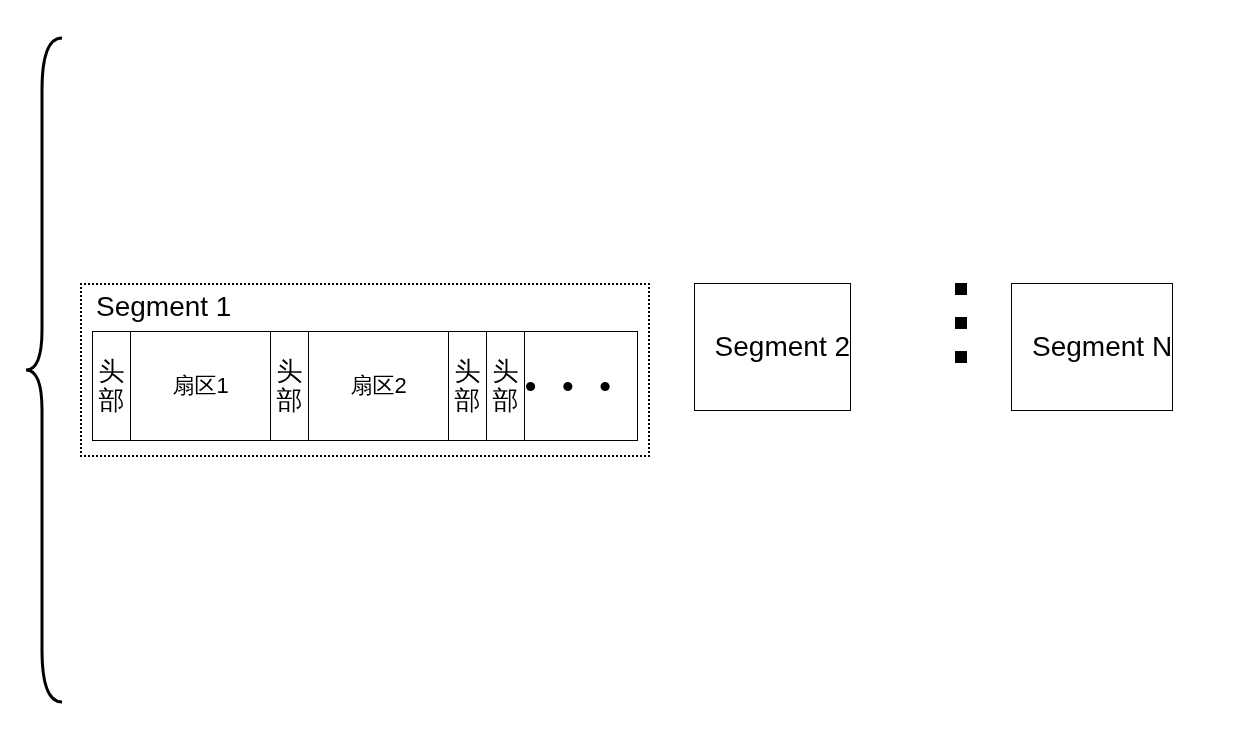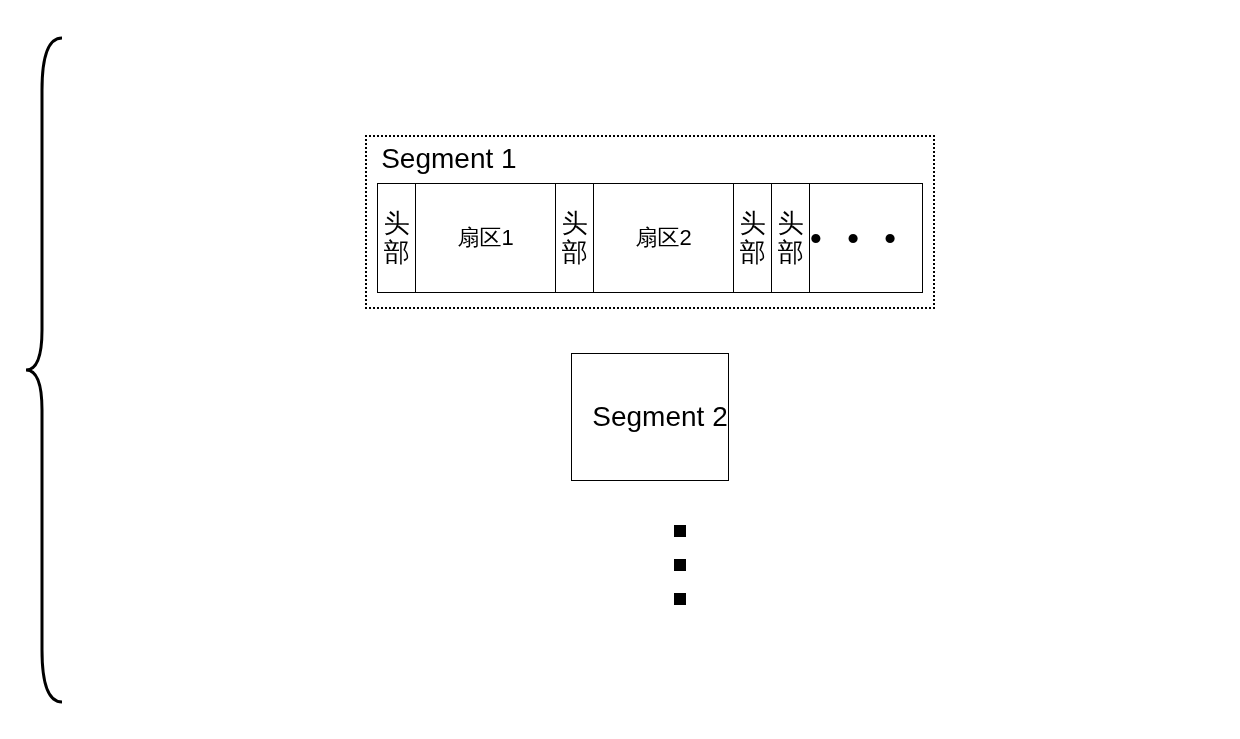--- a/index.html
+++ b/index.html
@@ -17,23 +17,22 @@
   }
   .brace {
     width: 50px;
     height: 680px;
     flex-shrink: 0;
     margin-right: 10px;
   }
   .content {
     flex: 1;
     display: flex;
-    flex-direction: column;
+    flex-direction: row;
     gap: 44px;
-    align-items: center;
   }
   .segment1-box {
     border: 2px dotted #000;
     padding: 6px 10px 14px 10px;
   }
   .seg1-title {
     font-size: 28px;
     margin-bottom: 8px;
     padding-left: 4px;
   }
@@ -137,15 +136,18 @@
     <div class="segment-box">
       <span>Segment 2</span>
     </div>
 
     <div class="vdots">
       <div class="dot"></div>
       <div class="dot"></div>
       <div class="dot"></div>
     </div>
 
+    <div class="segment-box">
+      <span>Segment N</span>
+    </div>
 
   </div>
 </div>
 
 </body></html>

